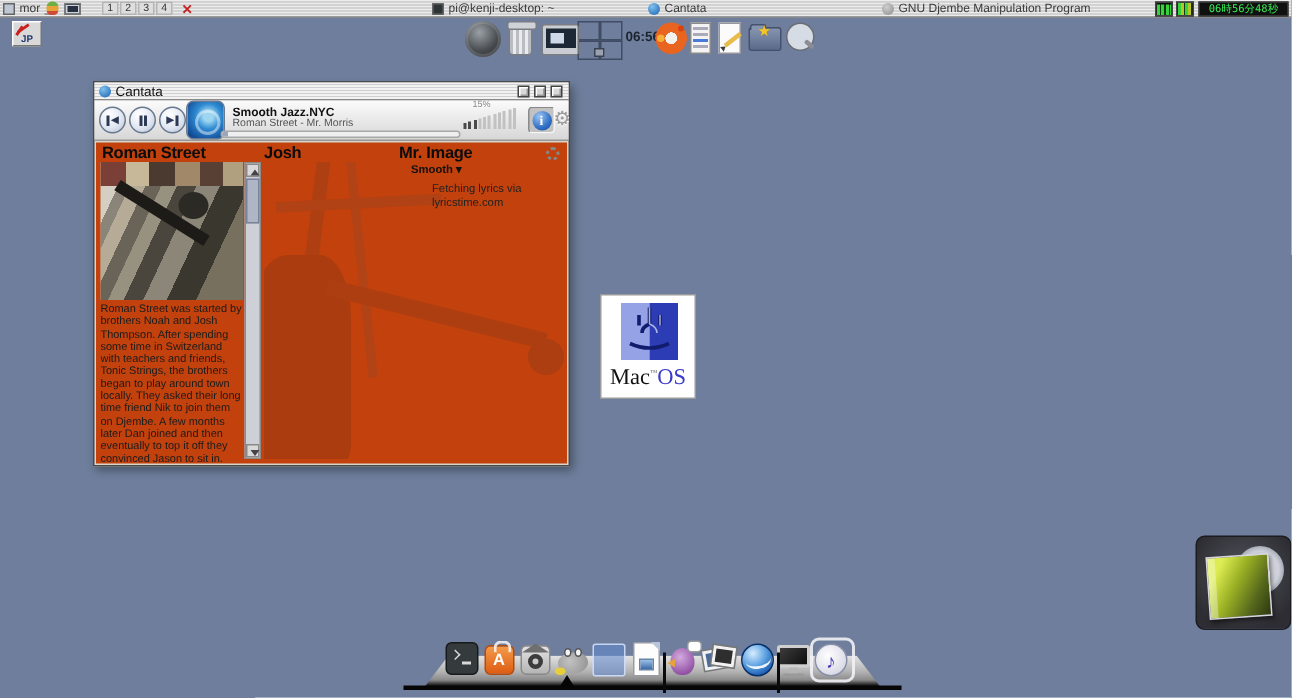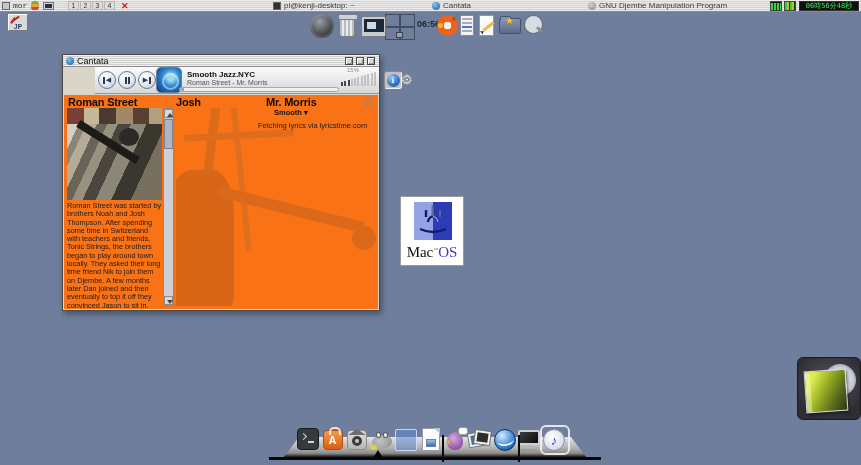--- a/index.html
+++ b/index.html
@@ -69,21 +69,21 @@
   
   #cantata { position:absolute; left:62px; top:54px; width:318px; height:257px; background:#d9d5c8;
     border:1px solid #4a4a4a; box-shadow:2px 3px 6px rgba(0,0,0,.35); }
   #c-titlebar { position:relative; height:12px;
     background:repeating-linear-gradient(180deg,#f2f2f2 0 1px,#cfcfcf 1px 2px); border-bottom:1px solid #8a8a8a; }
   #c-titlebar .w-ic { position:absolute; left:3px; top:2px; width:8px; height:8px; border-radius:50%;
     background:radial-gradient(circle at 35% 30%,#7ec2ee,#1b5fb0); }
   #c-titlebar .w-title { position:absolute; left:14px; top:1px; font-size:9px; color:#111; }
   .tb-box { position:absolute; top:2px; width:8px; height:8px; background:#d8d8d8; border:1px solid #444;
     box-shadow:inset 1px 1px 0 #fff, inset -1px -1px 0 #999; }
-  #c-toolbar { position:relative; height:27px; background:linear-gradient(#fbfbfb,#d7d7d7); border-bottom:1px solid #979797;margin-left:32px; }
+  #c-toolbar { position:relative; height:27px; background:linear-gradient(#fbfbfb,#d7d7d7); border-bottom:1px solid #979797; }
   .cbtn { position:absolute; top:4px; width:18px; height:18px; border-radius:50%;
     background:radial-gradient(circle at 35% 28%,#ffffff,#e2e8f2 55%,#b6c2d6); border:1px solid #68788f;
     display:flex; align-items:center; justify-content:center; gap:1px; color:#2c3a56; font-size:7px; }
   .cbtn .pbar { width:2px; height:7px; background:#2c3a56; }
   #c-albumart { position:absolute; left:61px; top:0px; width:26px; height:26px; border-radius:5px; border:1px solid #6a7a92;
     background:radial-gradient(circle at 58% 40%,#9ed6f2 0 16%,#2f8bd2 42%,#14549e 78%,#0b3a74); }
   #c-albumart::after { content:""; position:absolute; left:5px; top:5px; width:13px; height:13px; border-radius:50%;
     border:2px solid rgba(255,255,255,.45); }
   #c-tracktitle { position:absolute; left:92px; top:3px; font-size:8px; font-weight:bold; color:#111; }
   #c-tracksub { position:absolute; left:92px; top:12px; font-size:7px; color:#555; }
@@ -93,21 +93,21 @@
   #c-vol span { width:2px; margin-right:1.3px; background:#c2c2c2; }
   #c-vol span.on { background:#4a4a4a; }
   #c-vollabel { position:absolute; left:252px; top:0px; font-size:6px; color:#8a8a8a; }
   #c-info { position:absolute; left:289px; top:4px; width:18px; height:18px; border-radius:3px; background:#c2c2c2;
     border-top:1px solid #8a8a8a; border-left:1px solid #8a8a8a; border-bottom:1px solid #f6f6f6; border-right:1px solid #f6f6f6; }
   #c-info .iball { position:absolute; left:1.5px; top:1.5px; width:13px; height:13px; border-radius:50%;
     background:radial-gradient(circle at 35% 28%,#9cc4f2,#2f6fc4 60%,#174f9e); color:#fff; text-align:center;
     font-family:"Liberation Serif", serif; font-weight:bold; font-size:9px; line-height:13px; }
   #c-gear { position:absolute; left:306px; top:4px; font-size:13px; color:#9a9a9a; text-shadow:0 1px 0 #fff; }
 
-  #c-content { position:absolute; left:1px; top:40px; right:1px; bottom:1px; background:#f97316; overflow:hidden; }
+  #c-content { position:absolute; left:1px; top:40px; right:1px; bottom:1px; background:#c2410c; overflow:hidden; }
   .col-h { position:absolute; top:1px; font-size:11px; font-weight:bold; color:#0c0c0c; letter-spacing:-0.2px; }
   #c-spinner { position:absolute; right:5px; top:3px; width:9px; height:9px; border-radius:50%; border:2px dotted #888; }
 
   #c-trumpet { position:absolute; left:112px; top:13px; width:202px; height:198px; opacity:.15; overflow:hidden; }
   #c-trumpet .scaf1 { position:absolute; left:28px; top:-6px; width:9px; height:130px; background:#3a3a3a; transform:rotate(7deg); }
   #c-trumpet .scaf2 { position:absolute; left:62px; top:-6px; width:6px; height:150px; background:#555; transform:rotate(-6deg); }
   #c-trumpet .scaf3 { position:absolute; left:8px; top:24px; width:110px; height:7px; background:#4a4a4a; transform:rotate(-3deg); }
   #c-trumpet .figure { position:absolute; left:-12px; top:62px; width:70px; height:140px; background:#222; border-radius:40% 30% 10% 10%; }
   #c-trumpet .horn { position:absolute; left:40px; top:96px; width:150px; height:11px; background:#333; transform:rotate(14deg); }
   #c-trumpet .bell { position:absolute; left:176px; top:118px; width:24px; height:24px; border-radius:50%; background:#333; }
@@ -125,21 +125,21 @@
   #c-scroll .arr.up { top:0; }
   #c-scroll .arr.dn { bottom:0; }
   #c-scroll .arr::after { content:""; position:absolute; left:2px; }
   #c-scroll .arr.up::after { top:3px; border-left:3px solid transparent; border-right:3px solid transparent; border-bottom:4px solid #444; }
   #c-scroll .arr.dn::after { top:3px; border-left:3px solid transparent; border-right:3px solid transparent; border-top:4px solid #444; }
   #c-scroll .thumb { position:absolute; left:0; top:10px; width:9px; height:30px; background:#aeb6c6; border:1px solid #7a829a; }
 
   #c-bio { position:absolute; left:3px; top:107px; width:96px; height:108px; overflow:hidden;
     font-size:7.3px; line-height:8.3px; color:#1c1c1c; }
   #c-lyrics-h { position:absolute; left:210px; top:13px; font-size:7.5px; font-weight:bold; color:#111; }
-  #c-lyrics-s { position:absolute; left:194px; top:26px; font-size:7.5px; color:#222; }
+  #c-lyrics-s { position:absolute; left:224px; top:26px; font-size:7.5px; color:#222; }
 
   
   #macbadge { position:absolute; left:400px; top:196px; width:64px; height:70px; background:#fff; border:1px solid #9a9a9a; }
   #macbadge svg { position:absolute; left:13px; top:5px; }
   #macbadge .words { position:absolute; left:0; bottom:4px; width:100%; text-align:center;
     font-family:"Liberation Serif", serif; font-size:15px; color:#111; }
   #macbadge .words .tm { font-size:5px; color:#666; vertical-align:super; }
   #macbadge .words .os { color:#3a3ac8; }
 
   
@@ -195,41 +195,41 @@
   #cdwidget .case { position:absolute; left:7px; top:12px; width:42px; height:42px; transform:rotate(-4deg);
     background:linear-gradient(120deg,#dcec52 0 18%,#9ab024 45%,#55671c 75%,#2c370f); border:1px solid #d6d6da; box-shadow:1px 2px 3px rgba(0,0,0,.5); }
   #cdwidget .case::before { content:""; position:absolute; left:0; top:0; width:5px; height:100%; background:rgba(255,255,255,.35); }
 </style>
 </head>
 <body>
 
 <div id="screen">
 
   <div id="menubar">
-    <div class="mb-item" style="left:2px;font-family:Liberation Mono, monospace;">
+    <div class="mb-item" style="left:2px;">
       <span class="mini-ic"></span>
       <span>mor</span>
       <span>_</span>
     </div>
     <div class="mb-item" style="left:31px;">
       <span class="apple"></span>
     </div>
     <div class="mb-item" style="left:43px;">
       <span class="mon-ic"></span>
     </div>
     <div class="mb-item" style="left:68px; gap:1px;">
       <span class="ws-cell">1</span>
       <span class="ws-cell">2</span>
       <span class="ws-cell">3</span>
       <span class="ws-cell">4</span>
     </div>
     <div class="mb-item mb-close" style="left:121px;">
       <span>✕</span>
     </div>
-    <div class="mb-item" style="left:273px;">
+    <div class="mb-item" style="left:288px;">
       <span class="mini-ic term"></span>
       <span>pi@kenji-desktop: ~</span>
     </div>
     <div class="mb-item" style="left:432px;">
       <span class="mini-ic round"></span>
       <span>Cantata</span>
     </div>
     <div class="mb-item" style="left:588px;">
       <span class="mini-ic gimp"></span>
       <span>GNU Djembe Manipulation Program</span>
@@ -315,21 +315,21 @@
           <span style="height:14px"></span>
       </div>
       <div id="c-info">
         <span class="iball">i</span>
       </div>
       <div id="c-gear">⚙</div>
     </div>
     <div id="c-content">
       <div class="col-h" style="left:4px;">Roman Street</div>
       <div class="col-h" style="left:112px;">Josh</div>
-      <div class="col-h" style="left:202px;">Mr. Morris</div>
+      <div class="col-h" style="left:202px;">Mr. Image</div>
       <div id="c-spinner"></div>
       <div id="c-trumpet">
         <span class="scaf1"></span>
         <span class="scaf2"></span>
         <span class="scaf3"></span>
         <span class="figure"></span>
         <span class="horn"></span>
         <span class="bell"></span>
       </div>
       <div id="c-artistimg">

